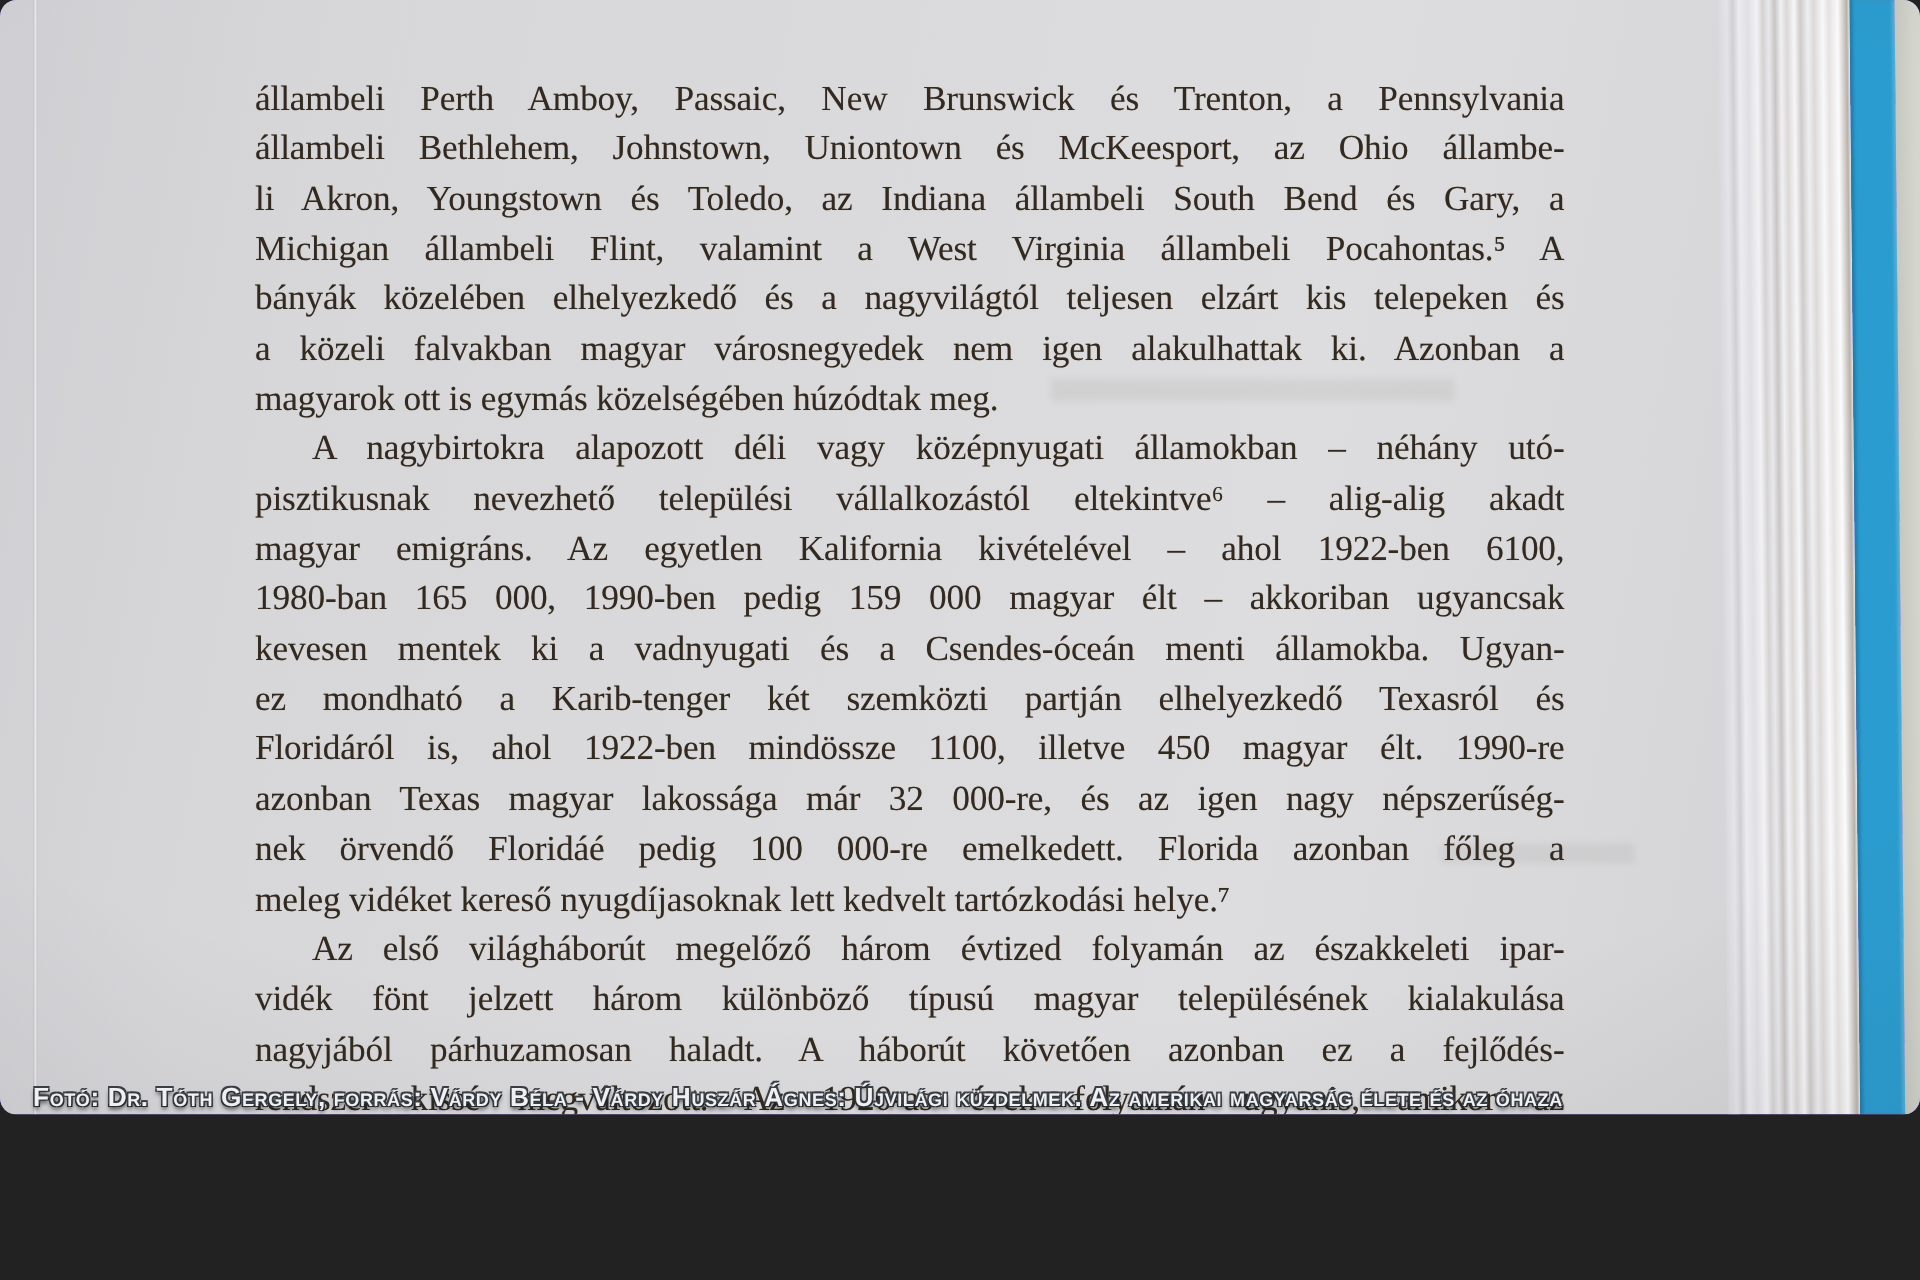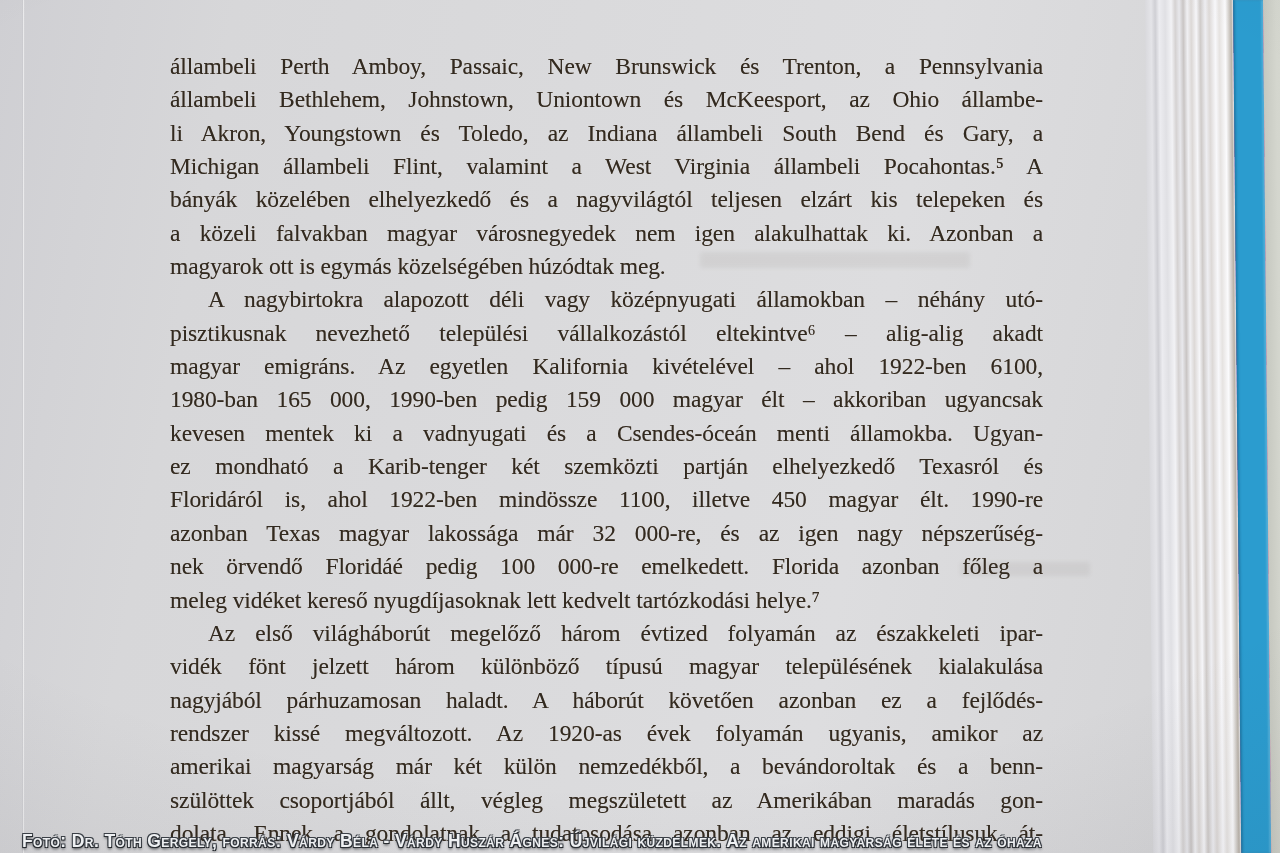--- a/index.html
+++ b/index.html
@@ -1,19 +1,20 @@
 <!DOCTYPE html>
 <html lang="hu" style="--spine: #2b9ccf; --ink: #322a20;"><head>
 <meta charset="utf-8">
 <style>
   html,body { margin:0; padding:0; background:#222; }
   .shot {
-    position:relative; width:1280px; height:853px; overflow:hidden;
-    background:#ec4899;
+    position:relative; width:1280px; height:743px; overflow:hidden;
+    background:#8b5cf6;
     font-family:"Liberation Serif","DejaVu Serif",serif;
+    border-radius:11px;
   }
   
   .page {
     position:absolute; left:0; top:0; width:1160px; height:100%;
     background:linear-gradient(100deg,#cfcfd3 0%,#d7d7d9 18%,#dadadc 45%,#dddddf 72%,#d5d5d7 100%);
   }
   .page .crease {
     position:absolute; left:22px; top:0; width:3px; height:100%;
     background:linear-gradient(90deg,rgba(120,120,130,0.22),rgba(255,255,255,0.55),rgba(120,120,130,0.10));
   }

